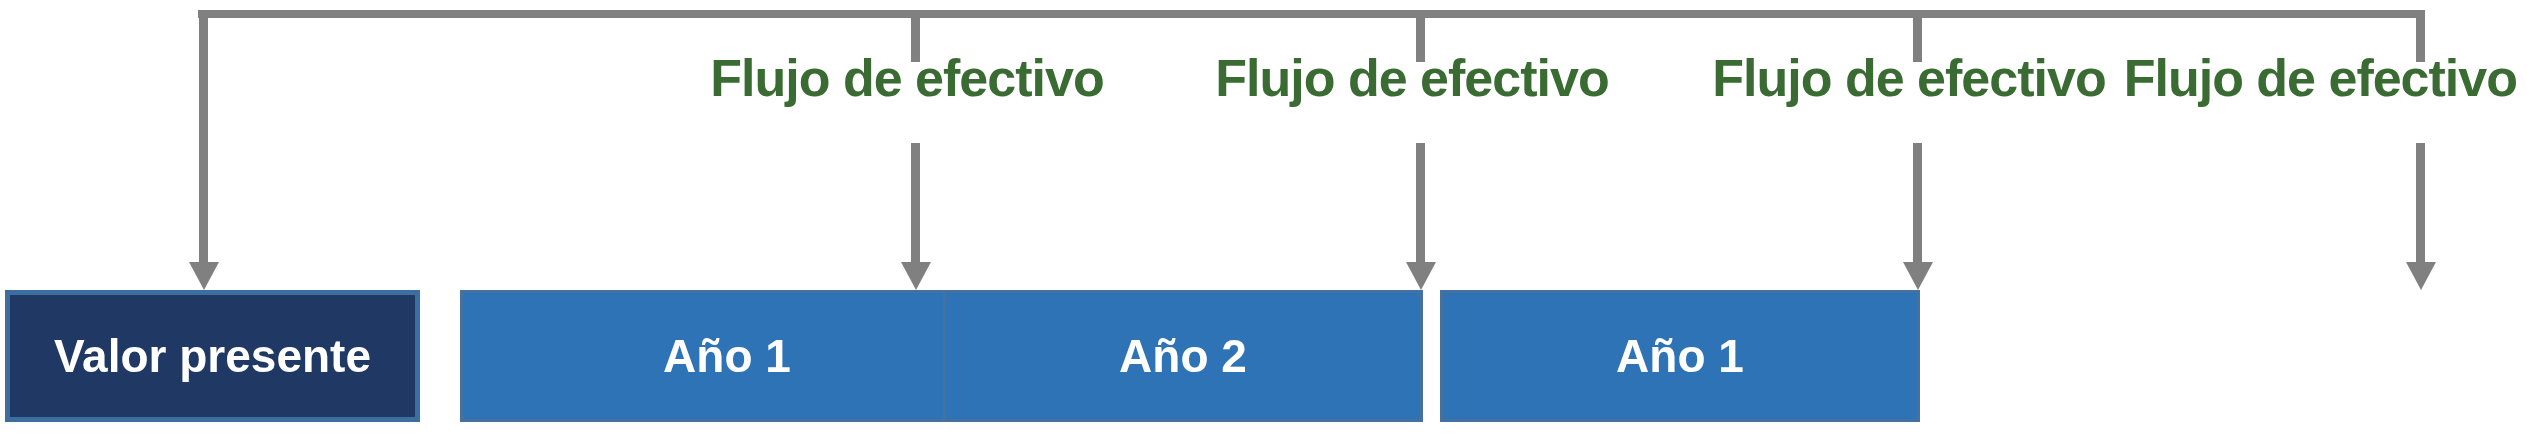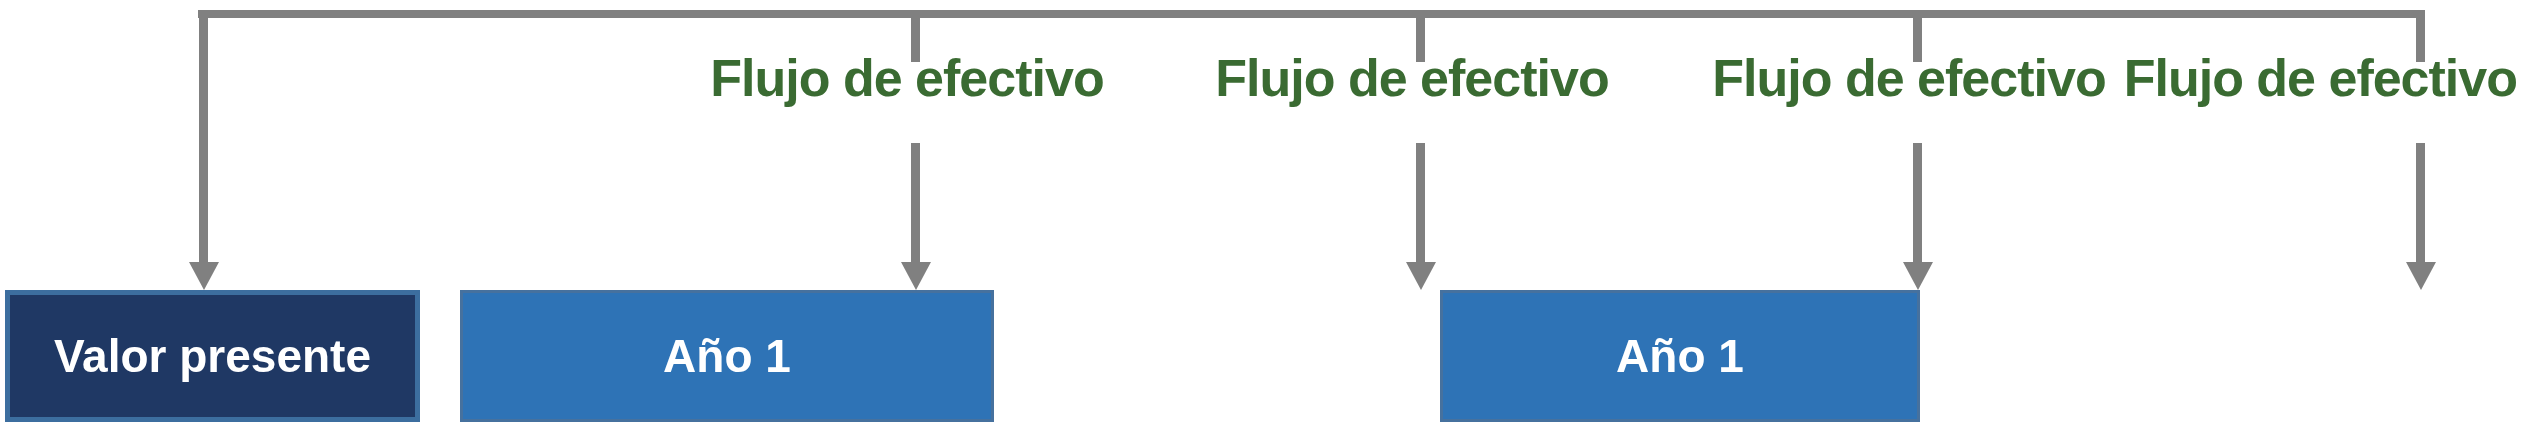--- a/index.html
+++ b/index.html
@@ -127,17 +127,20 @@
   <div class="flow-label fl2">Flujo de efectivo</div>
   <div class="flow-label fl3">Flujo de efectivo</div>
   <div class="flow-label fl4">Flujo de efectivo</div>
 
   <div class="box box-pv">
     <span>Valor presente</span>
   </div>
   <div class="box box-year box-y1">
     <span>Año 1</span>
   </div>
+  <div class="box box-year box-y2">
+    <span>Año 2</span>
+  </div>
   <div class="box box-year box-y3">
     <span>Año 1</span>
   </div>
 
 </div>
 
 </body></html>

